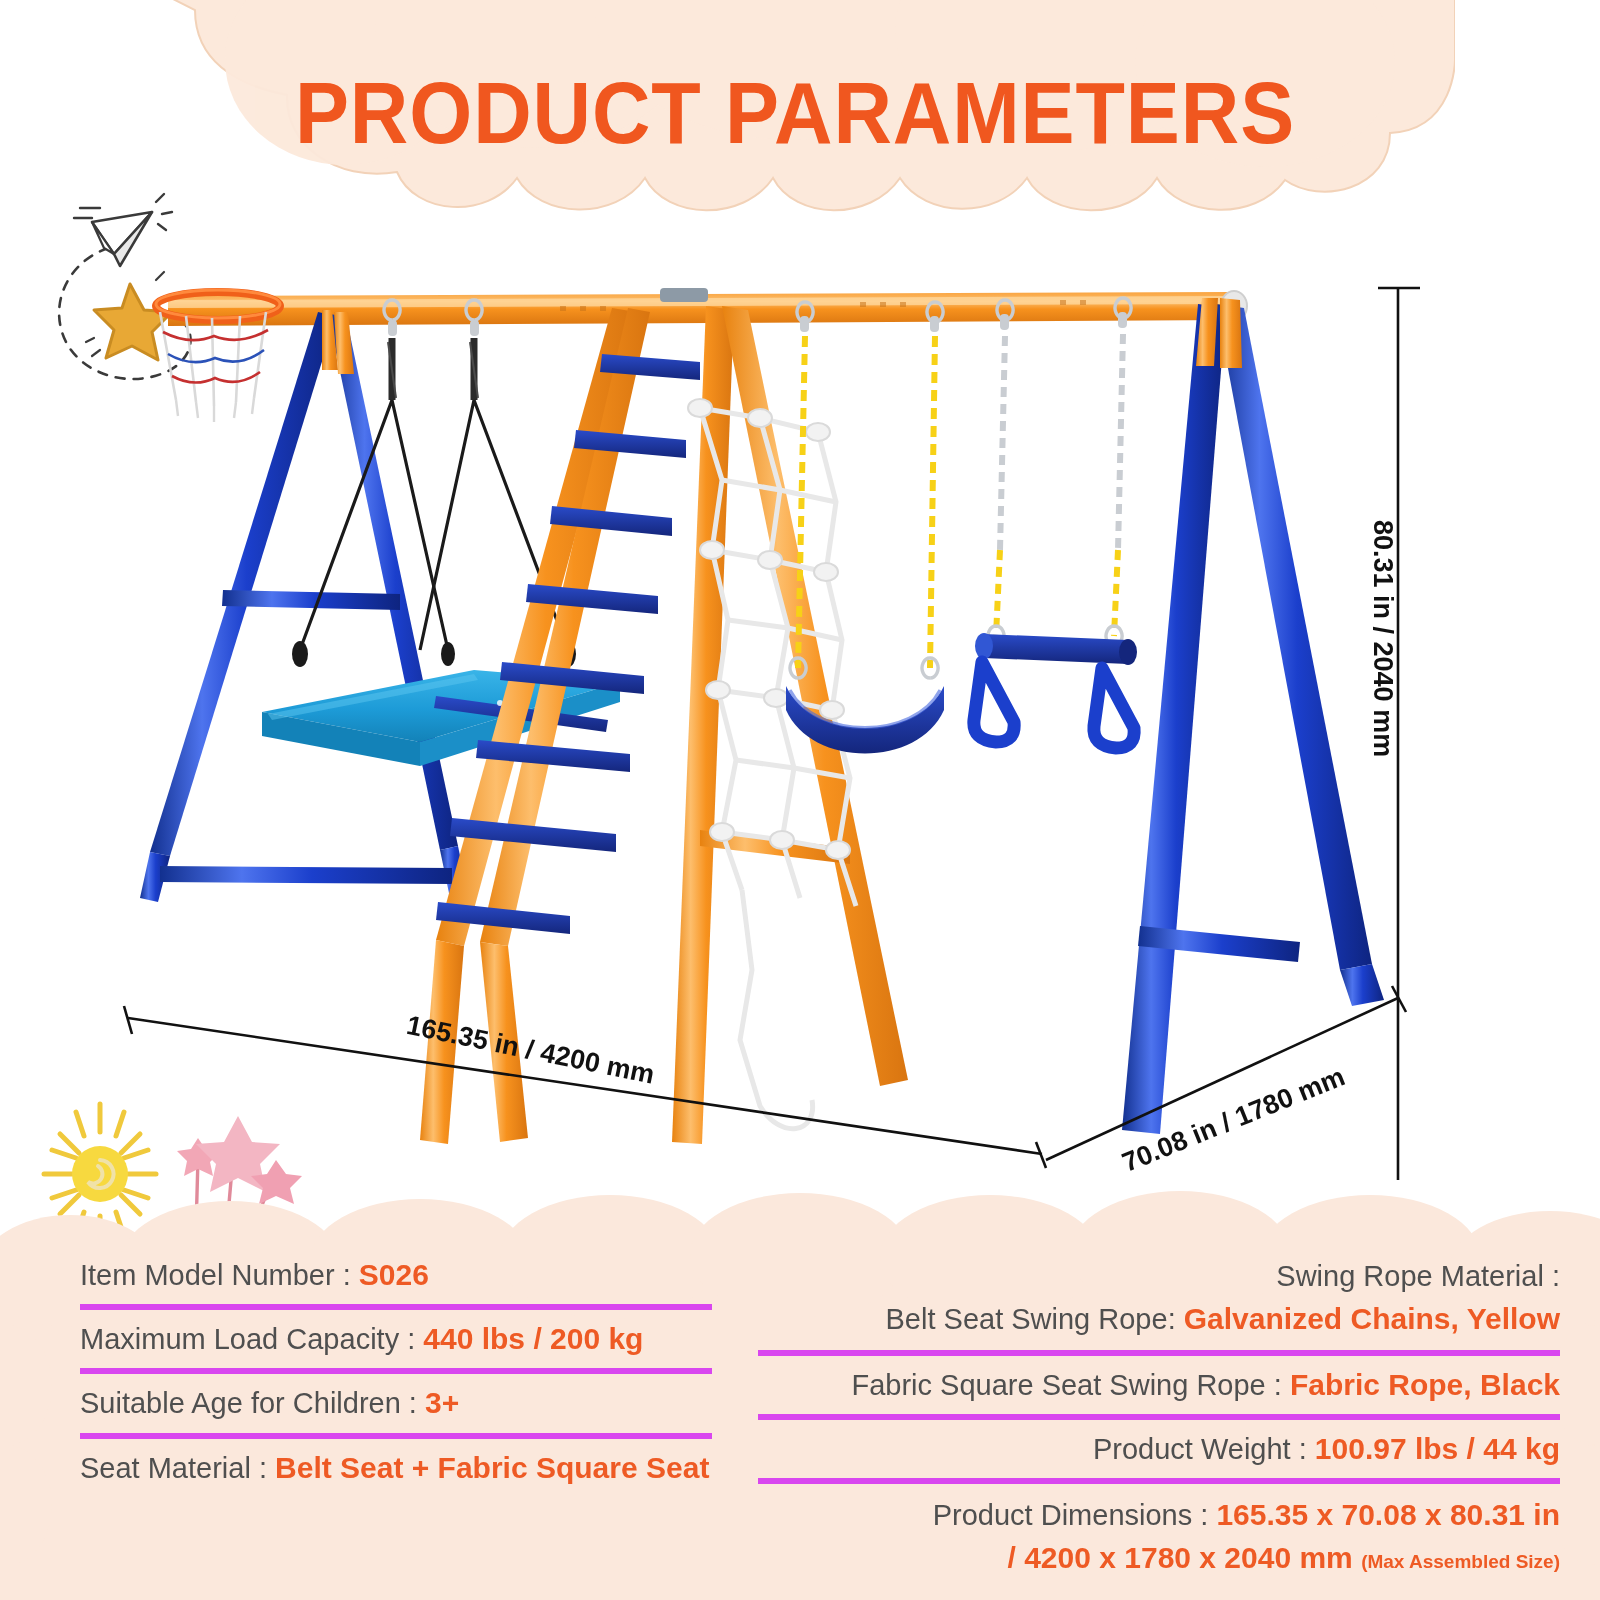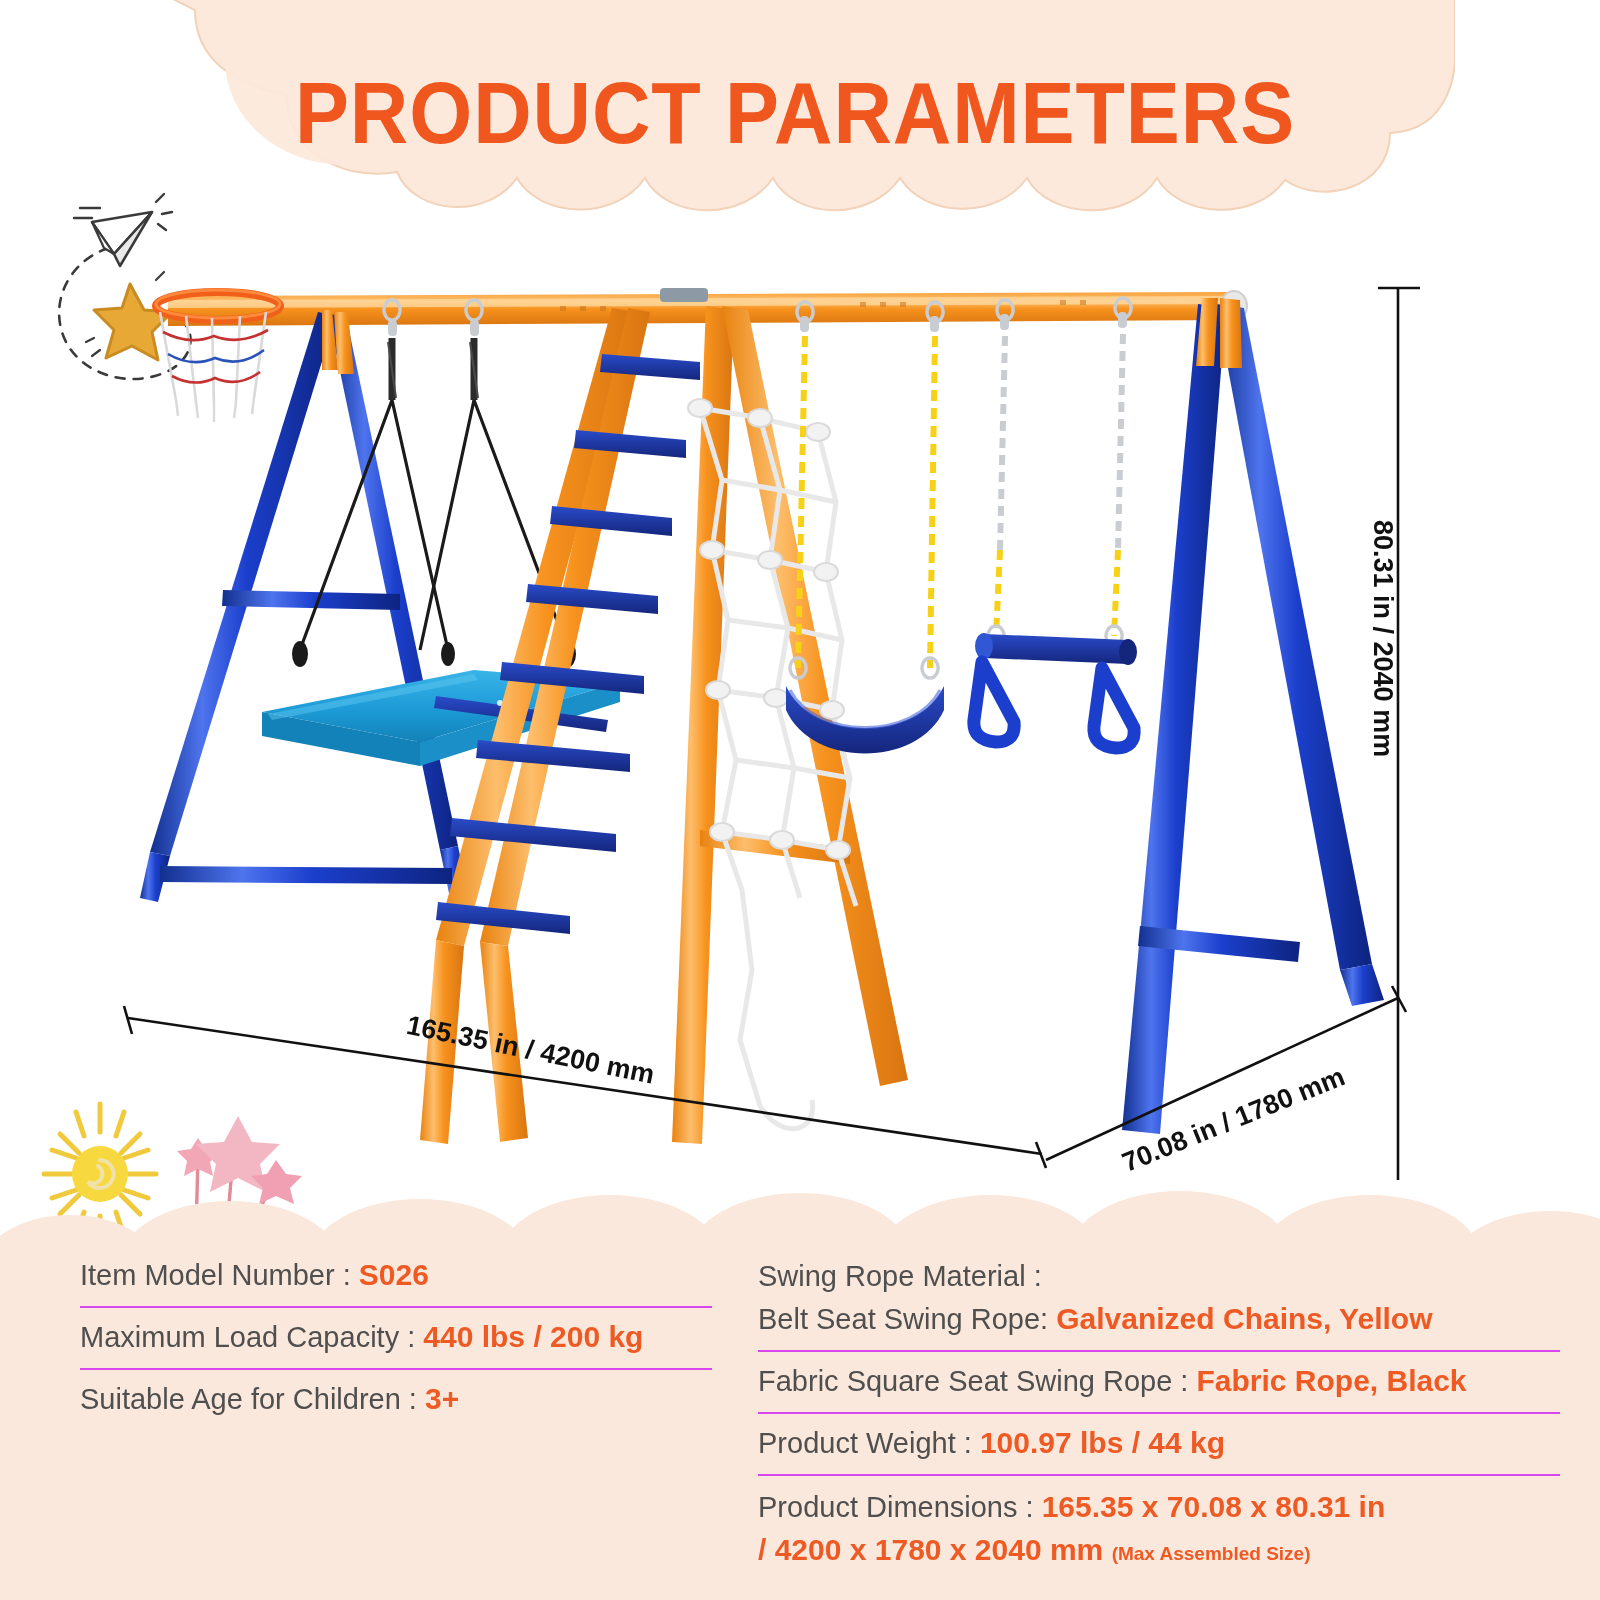--- a/index.html
+++ b/index.html
@@ -72,26 +72,26 @@
 
   .spec-cols {
     position:absolute; left:0; top:55px; width:1600px; height:360px;
     display:flex;
   }
   .spec-col { padding-top: 6px; }
   .spec-col.left  { width: 740px; padding-left: 80px; padding-right: 28px; }
   .spec-col.right { width: 860px; padding-left: 18px; padding-right: 40px; }
 
   .spec-row {
-    border-bottom: 2px solid #d946ef;
+    border-bottom: 6px solid #d946ef;
     padding: 9px 0 9px 0;
     line-height: 1.34;
   }
   .spec-col.left .spec-row  { min-height: 62px; }
-  .spec-col.right .spec-row { min-height: 62px; }
+  .spec-col.right .spec-row { min-height: 62px; text-align: right; }
   .spec-row:last-child { border-bottom: none; }
 
   .lbl {
     font-size: 29px;
     color: #4f4f4f;
     font-weight: 400;
     font-family:"Liberation Sans Narrow","Liberation Sans",sans-serif;
   }
   .val {
     font-size: 30px;
@@ -480,20 +480,23 @@
       <div class="spec-col left">
         <div class="spec-row">
           <span class="lbl">Item Model Number : </span><span class="val">S026</span>
         </div>
         <div class="spec-row">
           <span class="lbl">Maximum Load Capacity : </span><span class="val">440 lbs / 200 kg</span>
         </div>
         <div class="spec-row">
           <span class="lbl">Suitable Age for Children : </span><span class="val">3+</span>
         </div>
+        <div class="spec-row">
+          <span class="lbl">Seat Material : </span><span class="val">Belt Seat + Fabric Square Seat</span>
+        </div>
       </div>
 
       <div class="spec-col right">
         <div class="spec-row row-tall">
           <span class="lbl sub">Swing Rope Material :</span>
           <span class="lbl">Belt Seat Swing Rope: </span><span class="val">Galvanized Chains, Yellow</span>
         </div>
         <div class="spec-row">
           <span class="lbl">Fabric Square Seat Swing Rope : </span><span class="val">Fabric Rope, Black</span>
         </div>

